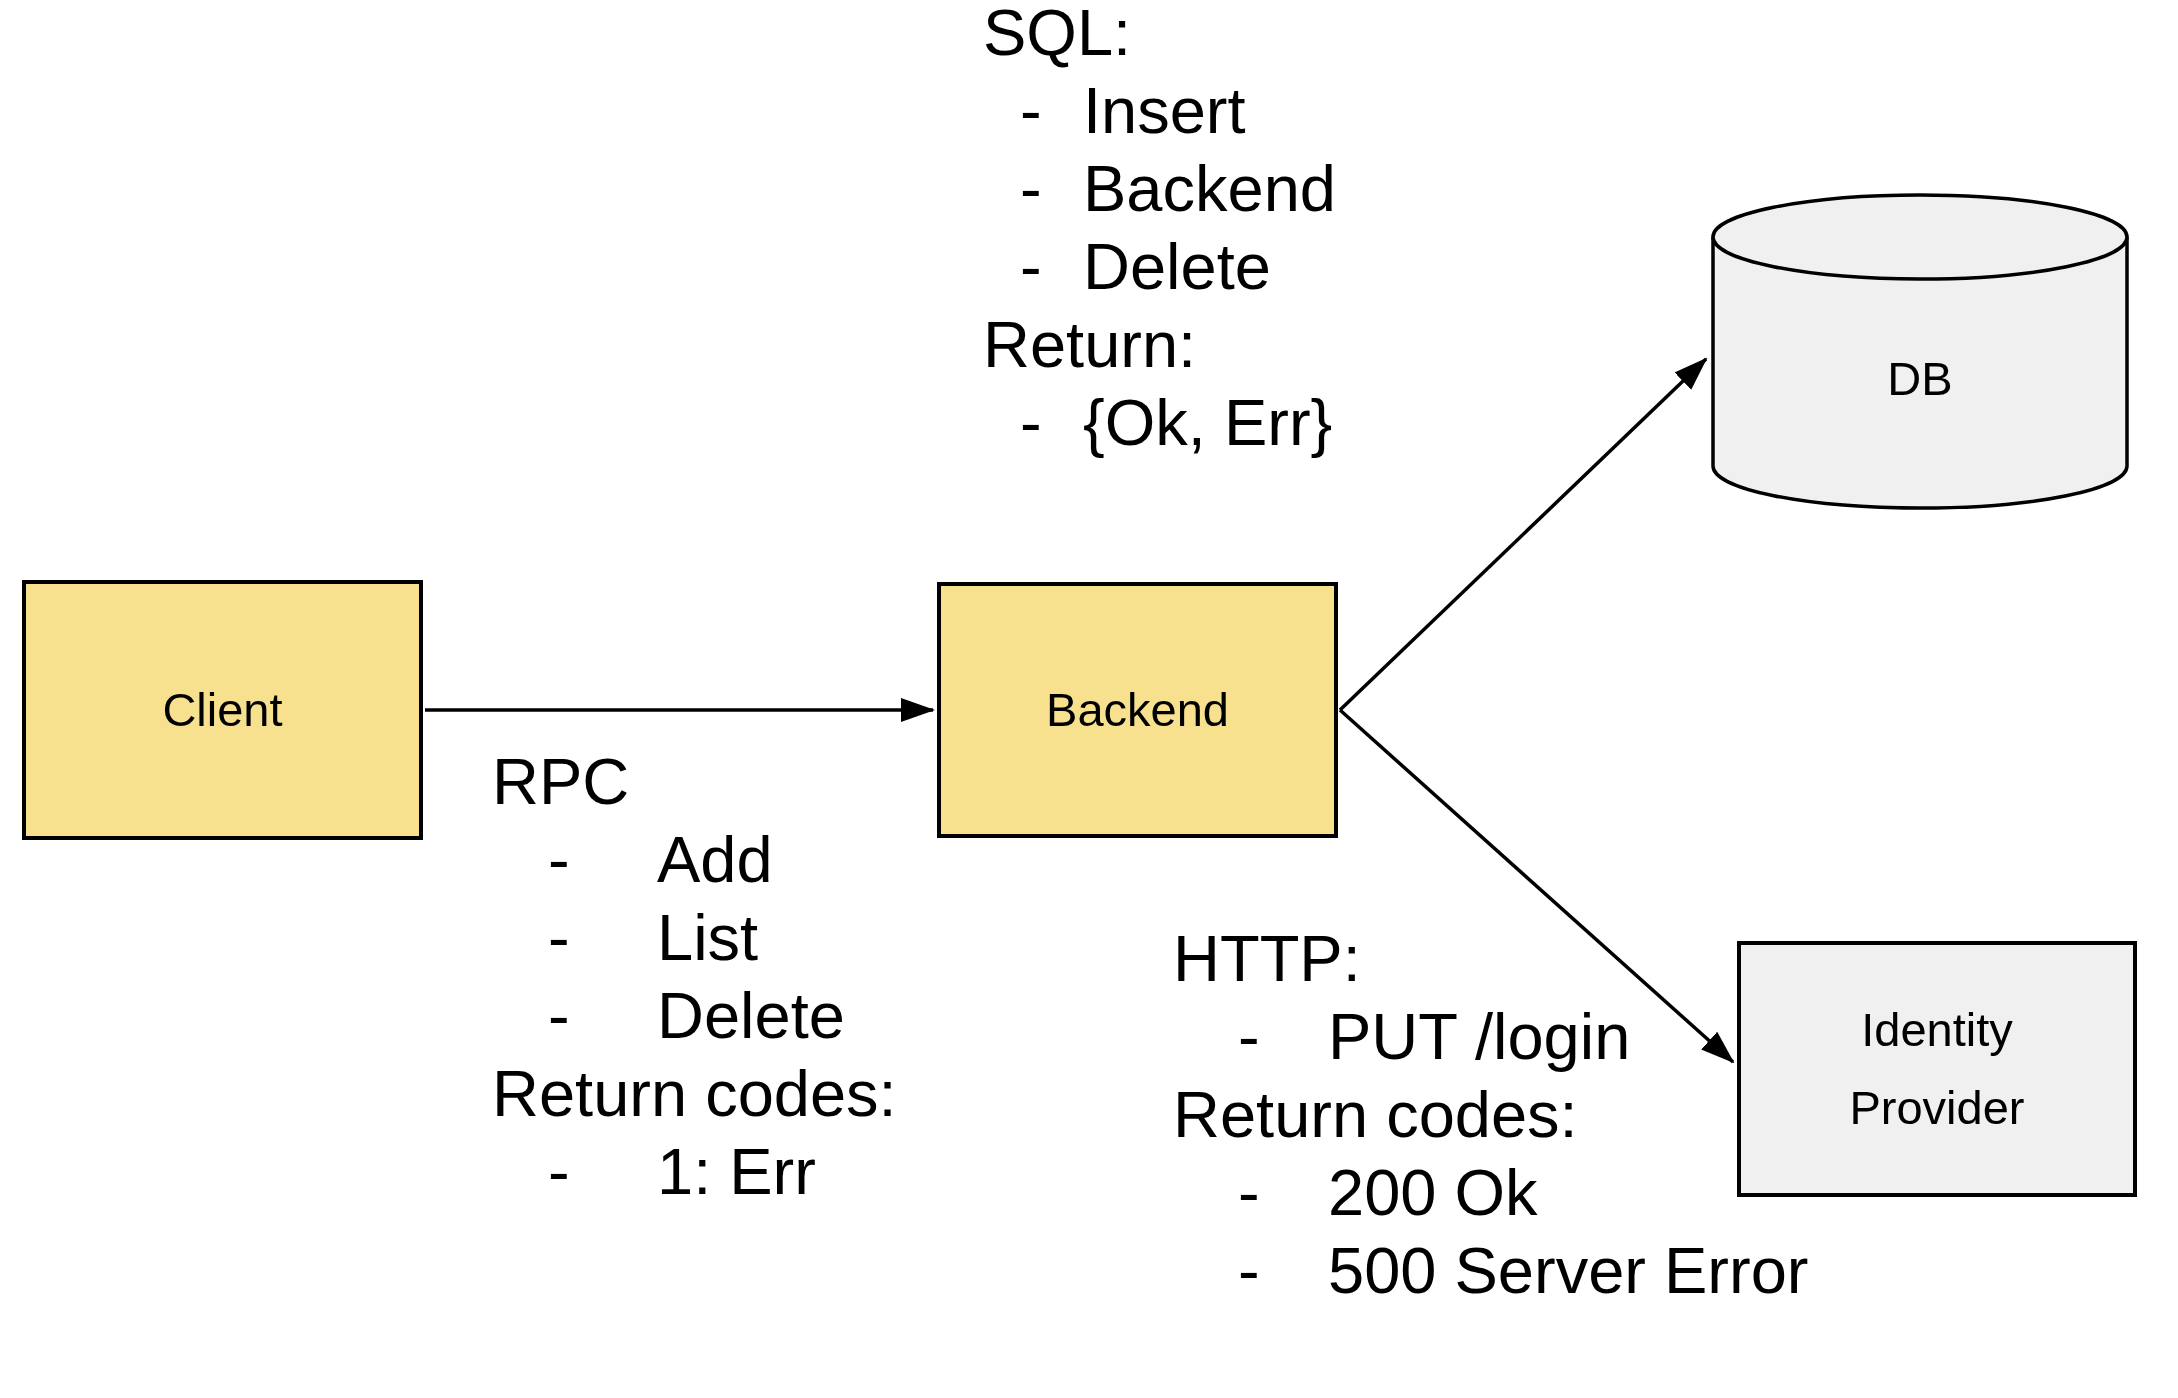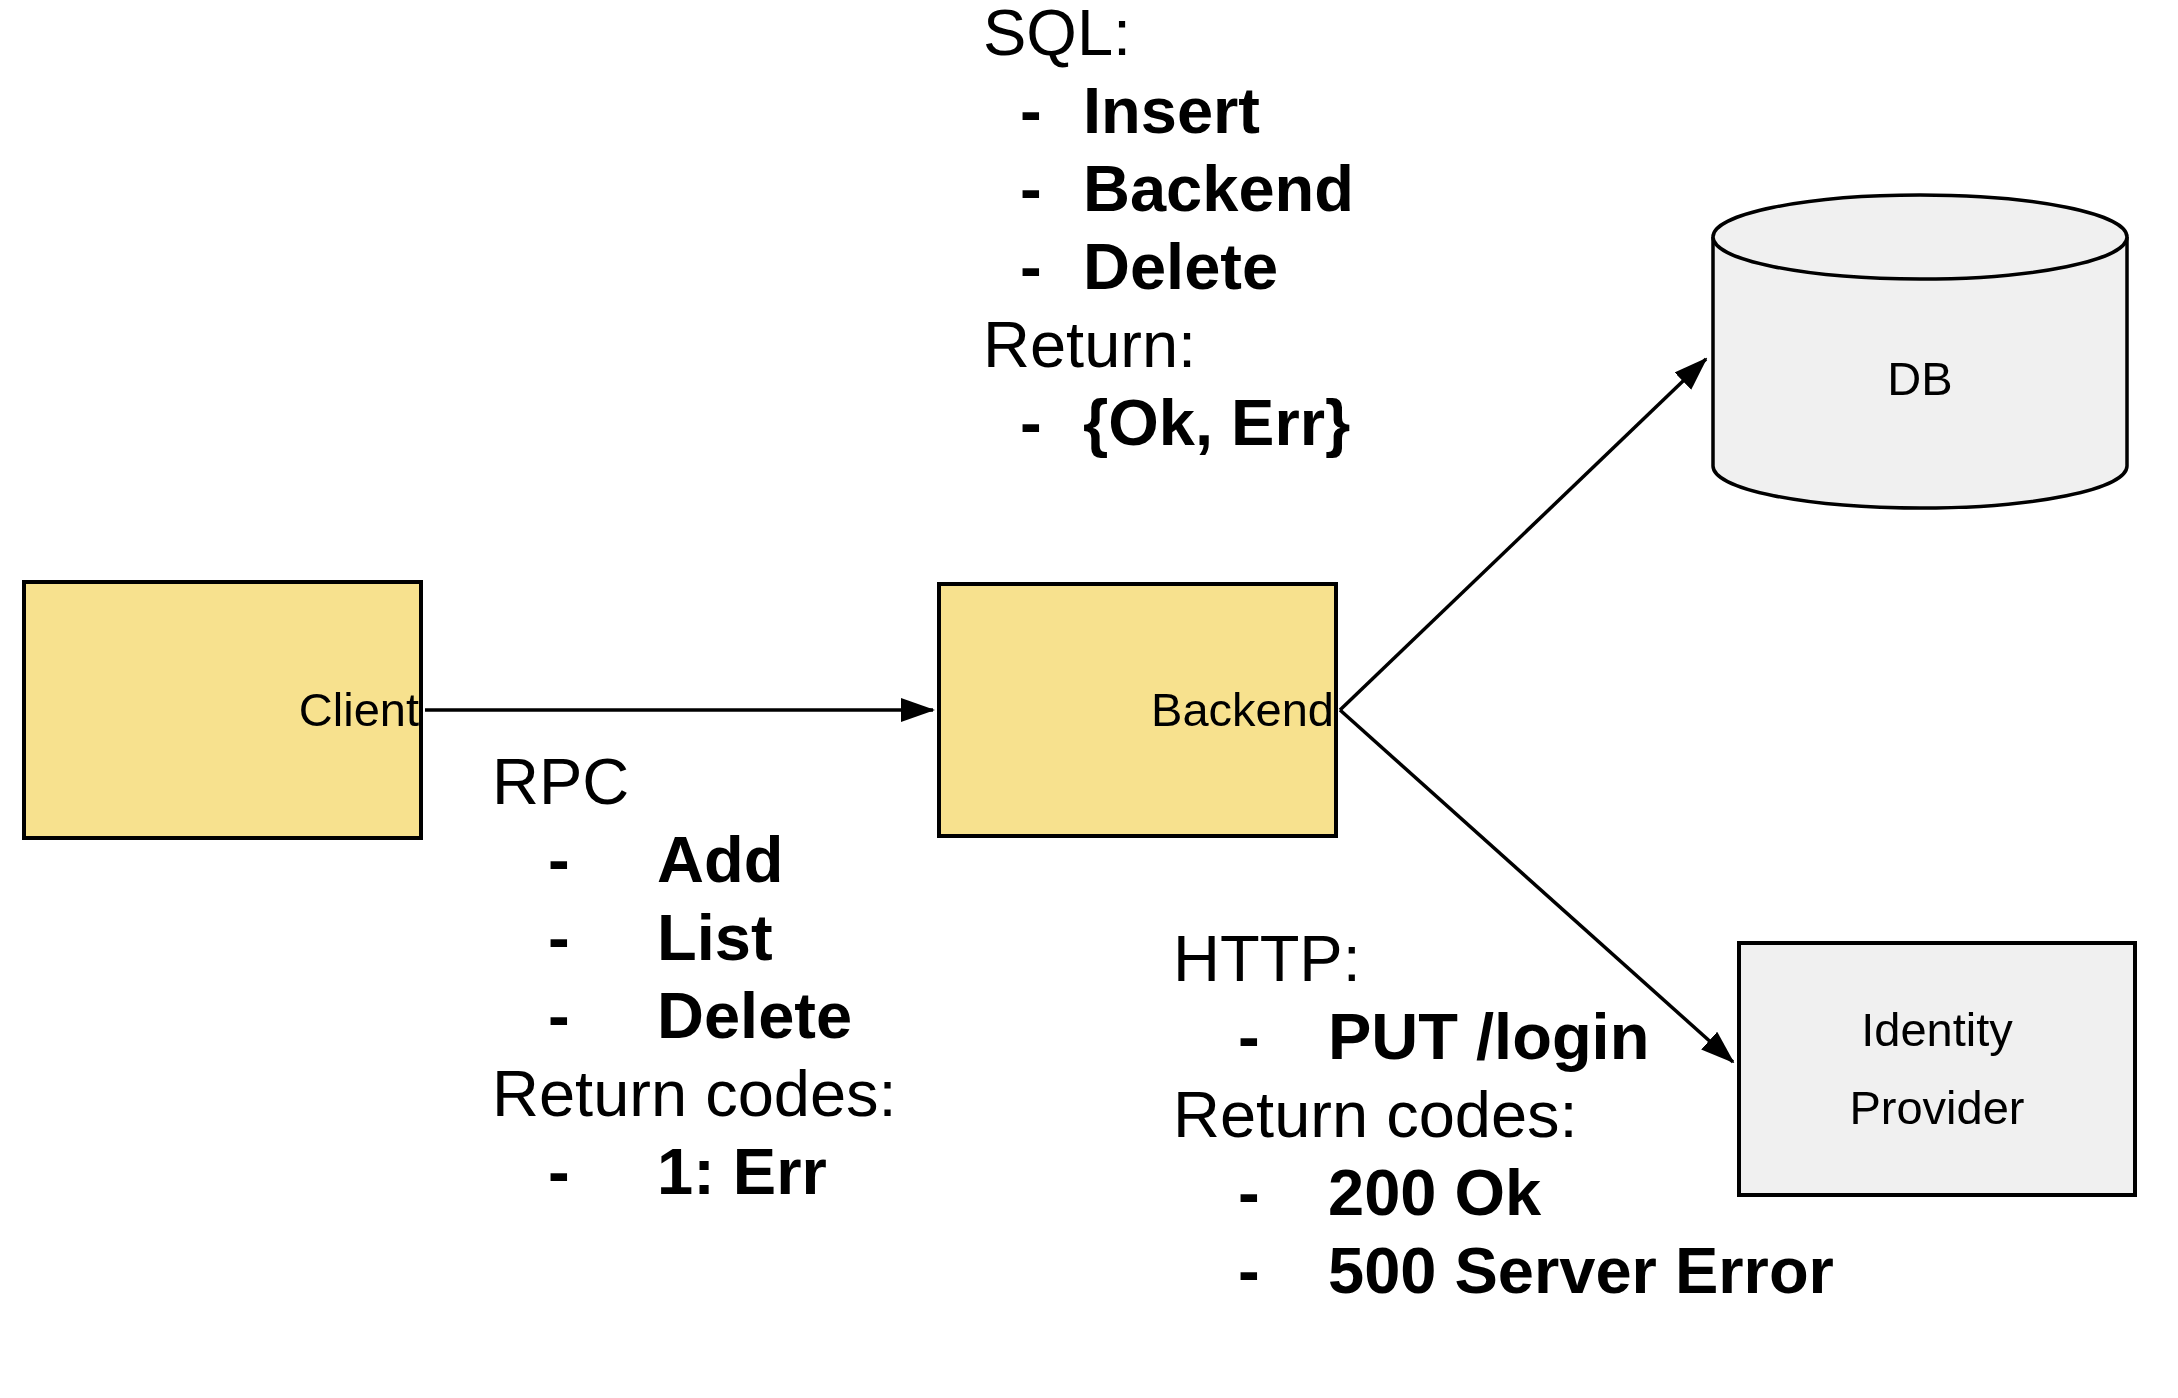--- a/index.html
+++ b/index.html
@@ -28,37 +28,37 @@
     z-index:1;pointer-events:none;
   }
   .arrow-line{stroke:var(--outline);stroke-width:3.5;fill:none;}
   
   .node{
     position:absolute;z-index:2;
     display:flex;align-items:center;justify-content:center;
     text-align:center;
     font-size:47px;line-height:78px;
   }
-  .box{border:4px solid var(--outline);justify-content:flex-end;}
+  .box{border:4px solid var(--outline);}
   .service{background:var(--service-fill);}
   .datastore-box{background:var(--datastore-fill);}
   .node-client{left:22px;top:580px;width:401px;height:260px;}
   .node-backend{left:937px;top:582px;width:401px;height:256px;}
   .node-idp{left:1737px;top:941px;width:400px;height:256px;padding:0 72px;}
   .node-db{left:1710px;top:193px;width:420px;height:317px;display:block;}
   .node-db svg{position:absolute;left:0;top:0;}
   .cyl{fill:var(--datastore-fill);stroke:var(--outline);stroke-width:3.5;}
   .db-label{position:absolute;left:0;top:147px;width:100%;text-align:center;}
   
   .block{
     position:absolute;z-index:3;
     font-size:65px;line-height:78px;
     white-space:nowrap;
   }
-  .line.bullet{padding-left:var(--dash-x);font-weight:bold;}
+  .line.bullet{padding-left:var(--dash-x);}
   .dash{display:inline-block;width:var(--dash-w);}
   .block-sql{left:983px;top:-6px;--dash-x:37px;--dash-w:63px;}
   .block-rpc{left:492px;top:743px;--dash-x:56px;--dash-w:109px;}
   .block-http{left:1173px;top:920px;--dash-x:65px;--dash-w:90px;}
 </style>
 </head>
 <body>
 
 <div class="canvas">
 

